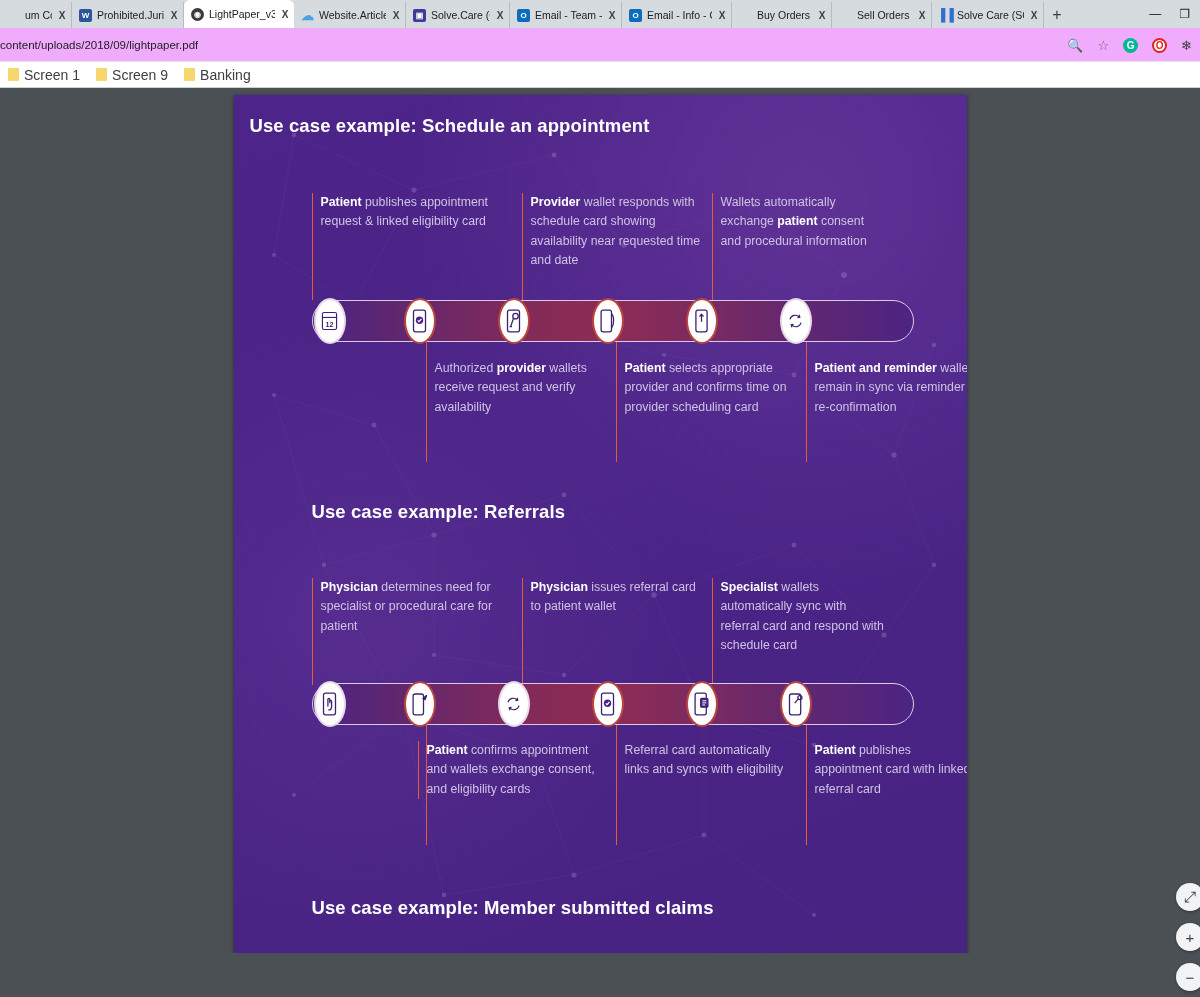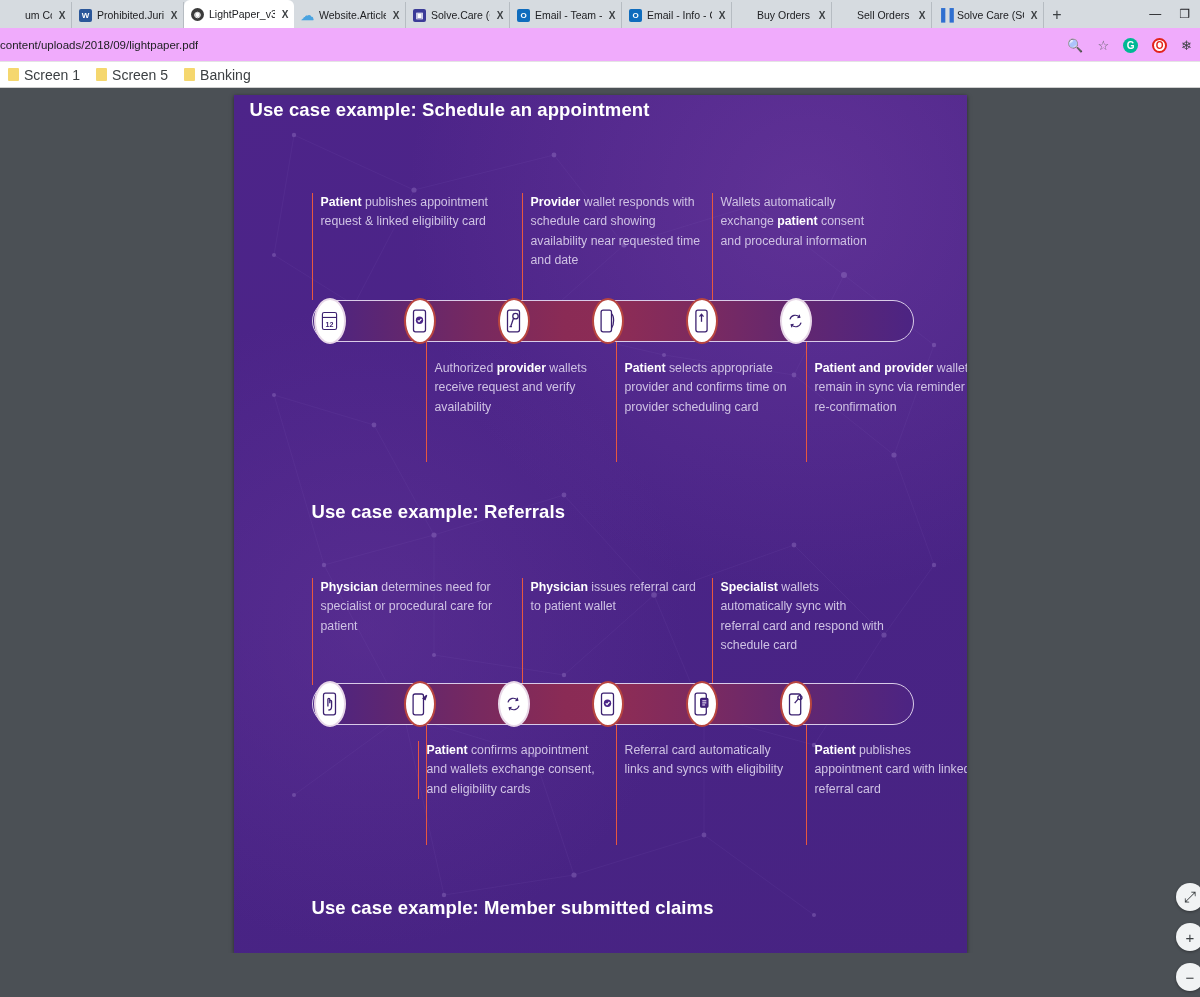--- a/index.html
+++ b/index.html
@@ -261,21 +261,21 @@
   </div>
 
   <div class="bookmarks">
     <div id="bookmarks-container" style="display:flex;align-items:center;">
         <div class="bm">
           <span class="bm-icon"></span>
           <span class="bm-label">Screen 1</span>
         </div>
         <div class="bm">
           <span class="bm-icon"></span>
-          <span class="bm-label">Screen 5</span>
+          <span class="bm-label">Screen 9</span>
         </div>
         <div class="bm">
           <span class="bm-icon"></span>
           <span class="bm-label">Banking</span>
         </div>
       </div>
   </div>
 
   <div class="pdfviewer">
 
@@ -327,33 +327,33 @@
               <circle cx="300" cy="660" r="2.4"></circle>
             <circle cx="340" cy="780" r="2.6"></circle>
               <circle cx="210" cy="800" r="2.2"></circle>
             <circle cx="470" cy="740" r="2.4"></circle>
               <circle cx="580" cy="820" r="2"></circle>
             <circle cx="700" cy="470" r="2.2"></circle>
           </g>
         </svg>
 
         <div id="doc-container">
-            <div class="sec-title" style="position: absolute; left: 0px; top: 4px; padding-left: 16px;">Use case example: Schedule an appointment</div>
+            <div class="sec-title" style="position: absolute; left: 0px; top: 20px; padding-left: 16px;">Use case example: Schedule an appointment</div>
             <div class="connector" style="left: 78px; top: 98px; height: 107px;"></div>
             <div class="connector" style="left: 288px; top: 98px; height: 107px;"></div>
             <div class="connector" style="left: 478px; top: 98px; height: 107px;"></div>
             <div class="connector" style="left: 192px; top: 247px; height: 120px;"></div>
             <div class="connector" style="left: 382px; top: 247px; height: 120px;"></div>
             <div class="connector" style="left: 572px; top: 247px; height: 120px;"></div>
             <div class="cell" style="position: absolute; left: 78px; top: 98px; width: 190px;"><b>Patient</b><span> publishes appointment request &amp; linked eligibility card</span></div>
             <div class="cell" style="position: absolute; left: 288px; top: 98px; width: 180px;"><b>Provider</b><span> wallet responds with schedule card showing availability near requested time and date</span></div>
             <div class="cell" style="position: absolute; left: 478px; top: 98px; width: 175px;"><span>Wallets automatically exchange </span><b>patient</b><span> consent and procedural information</span></div>
             <div class="cell" style="position: absolute; left: 192px; top: 264px; width: 180px;"><span>Authorized </span><b>provider</b><span> wallets receive request and verify availability</span></div>
             <div class="cell" style="position: absolute; left: 382px; top: 264px; width: 180px;"><b>Patient</b><span> selects appropriate  provider and confirms time on provider scheduling card</span></div>
-            <div class="cell" style="position: absolute; left: 572px; top: 264px; width: 175px;"><b>Patient and provider</b><span> wallets remain in sync via reminder &amp; re-confirmation</span></div>
+            <div class="cell" style="position: absolute; left: 572px; top: 264px; width: 175px;"><b>Patient and reminder</b><span> wallets remain in sync via reminder &amp; re-confirmation</span></div>
             <div class="timeline" style="top: 205px;">
               <div class="tl-bar"></div>
               <div class="tl-node pale" style="left: 2px;">
                 <svg viewBox="0 0 24 30" fill="none" stroke="#3b2170" stroke-width="1.6">
                   <rect x="2" y="3" width="20" height="24" rx="2.5"></rect>
                   <line x1="2" y1="10" x2="22" y2="10"></line>
                   <text x="12" y="23" font-size="10" font-family="Liberation Sans" font-weight="bold" fill="#3b2170" stroke="none" text-anchor="middle">12</text>
                 </svg>
               </div>
               <div class="tl-node" style="left: 92px;">

